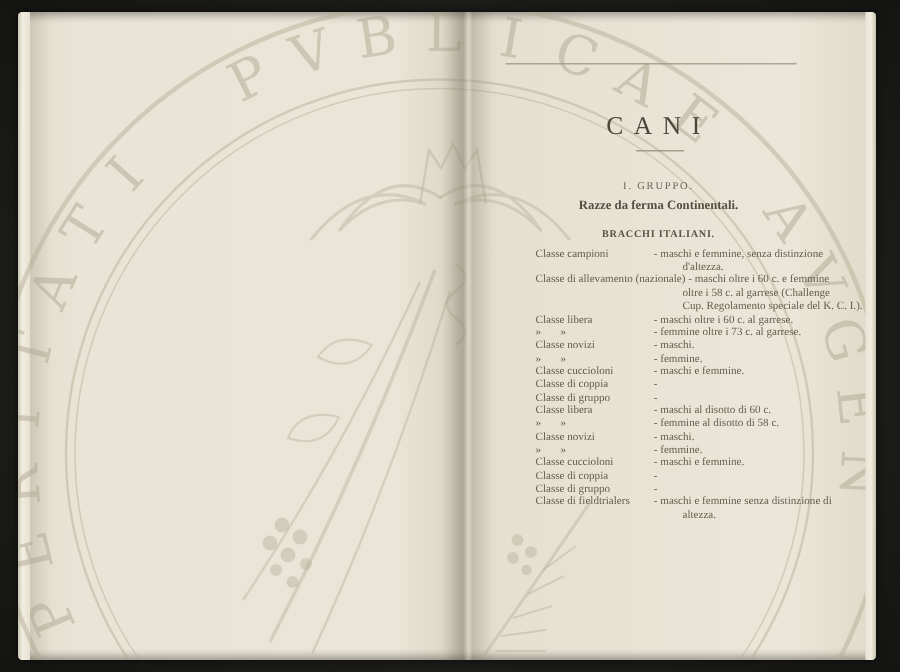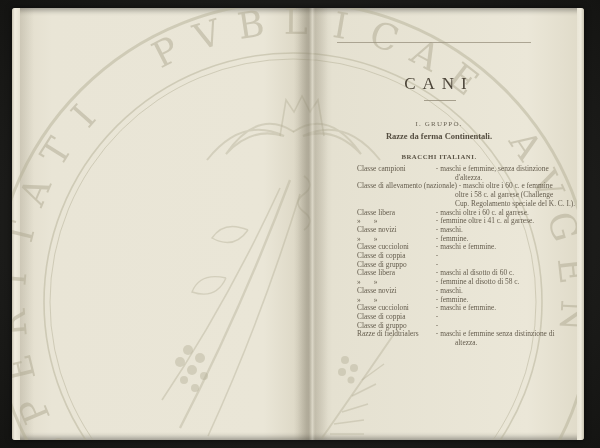--- a/index.html
+++ b/index.html
@@ -116,31 +116,31 @@
       <div class="group">I. GRUPPO.</div>
       <div class="section">Razze da ferma Continentali.</div>
       <div class="subsection">BRACCHI ITALIANI.</div>
       <div id="entries">
           <div class="row"><span class="lbl">Classe campioni</span> <span class="desc">- maschi e femmine, senza distinzione
 d'altezza.</span></div>
           <div class="row"><span class="lbl">Classe di allevamento (nazionale)</span> <span class="desc">- maschi oltre i 60 c. e femmine
 oltre i 58 c. al garrese (Challenge
 Cup. Regolamento speciale del K. C. I.).</span></div>
           <div class="row"><span class="lbl">Classe libera</span> <span class="desc">- maschi oltre i 60 c. al garrese.</span></div>
-          <div class="row"><span class="lbl">»&nbsp;&nbsp;&nbsp;&nbsp;&nbsp;&nbsp;&nbsp;»</span> <span class="desc">- femmine oltre i 41 c. al garrese.</span></div>
+          <div class="row"><span class="lbl">»&nbsp;&nbsp;&nbsp;&nbsp;&nbsp;&nbsp;&nbsp;»</span> <span class="desc">- femmine oltre i 73 c. al garrese.</span></div>
           <div class="row"><span class="lbl">Classe novizi</span> <span class="desc">- maschi.</span></div>
           <div class="row"><span class="lbl">»&nbsp;&nbsp;&nbsp;&nbsp;&nbsp;&nbsp;&nbsp;»</span> <span class="desc">- femmine.</span></div>
           <div class="row"><span class="lbl">Classe cuccioloni</span> <span class="desc">- maschi e femmine.</span></div>
           <div class="row"><span class="lbl">Classe di coppia</span> <span class="desc">-</span></div>
           <div class="row"><span class="lbl">Classe di gruppo</span> <span class="desc">-</span></div>
           <div class="row"><span class="lbl">Classe libera</span> <span class="desc">- maschi al disotto di 60 c.</span></div>
           <div class="row"><span class="lbl">»&nbsp;&nbsp;&nbsp;&nbsp;&nbsp;&nbsp;&nbsp;»</span> <span class="desc">- femmine al disotto di 58 c.</span></div>
           <div class="row"><span class="lbl">Classe novizi</span> <span class="desc">- maschi.</span></div>
           <div class="row"><span class="lbl">»&nbsp;&nbsp;&nbsp;&nbsp;&nbsp;&nbsp;&nbsp;»</span> <span class="desc">- femmine.</span></div>
           <div class="row"><span class="lbl">Classe cuccioloni</span> <span class="desc">- maschi e femmine.</span></div>
           <div class="row"><span class="lbl">Classe di coppia</span> <span class="desc">-</span></div>
           <div class="row"><span class="lbl">Classe di gruppo</span> <span class="desc">-</span></div>
-          <div class="row"><span class="lbl">Razze di fieldtrialers</span> <span class="desc">- maschi e femmine senza distinzione di
+          <div class="row"><span class="lbl">Classe di fieldtrialers</span> <span class="desc">- maschi e femmine senza distinzione di
 altezza.</span></div>
         </div>
     </div>
   </div>
 </div>
 
 </body></html>

